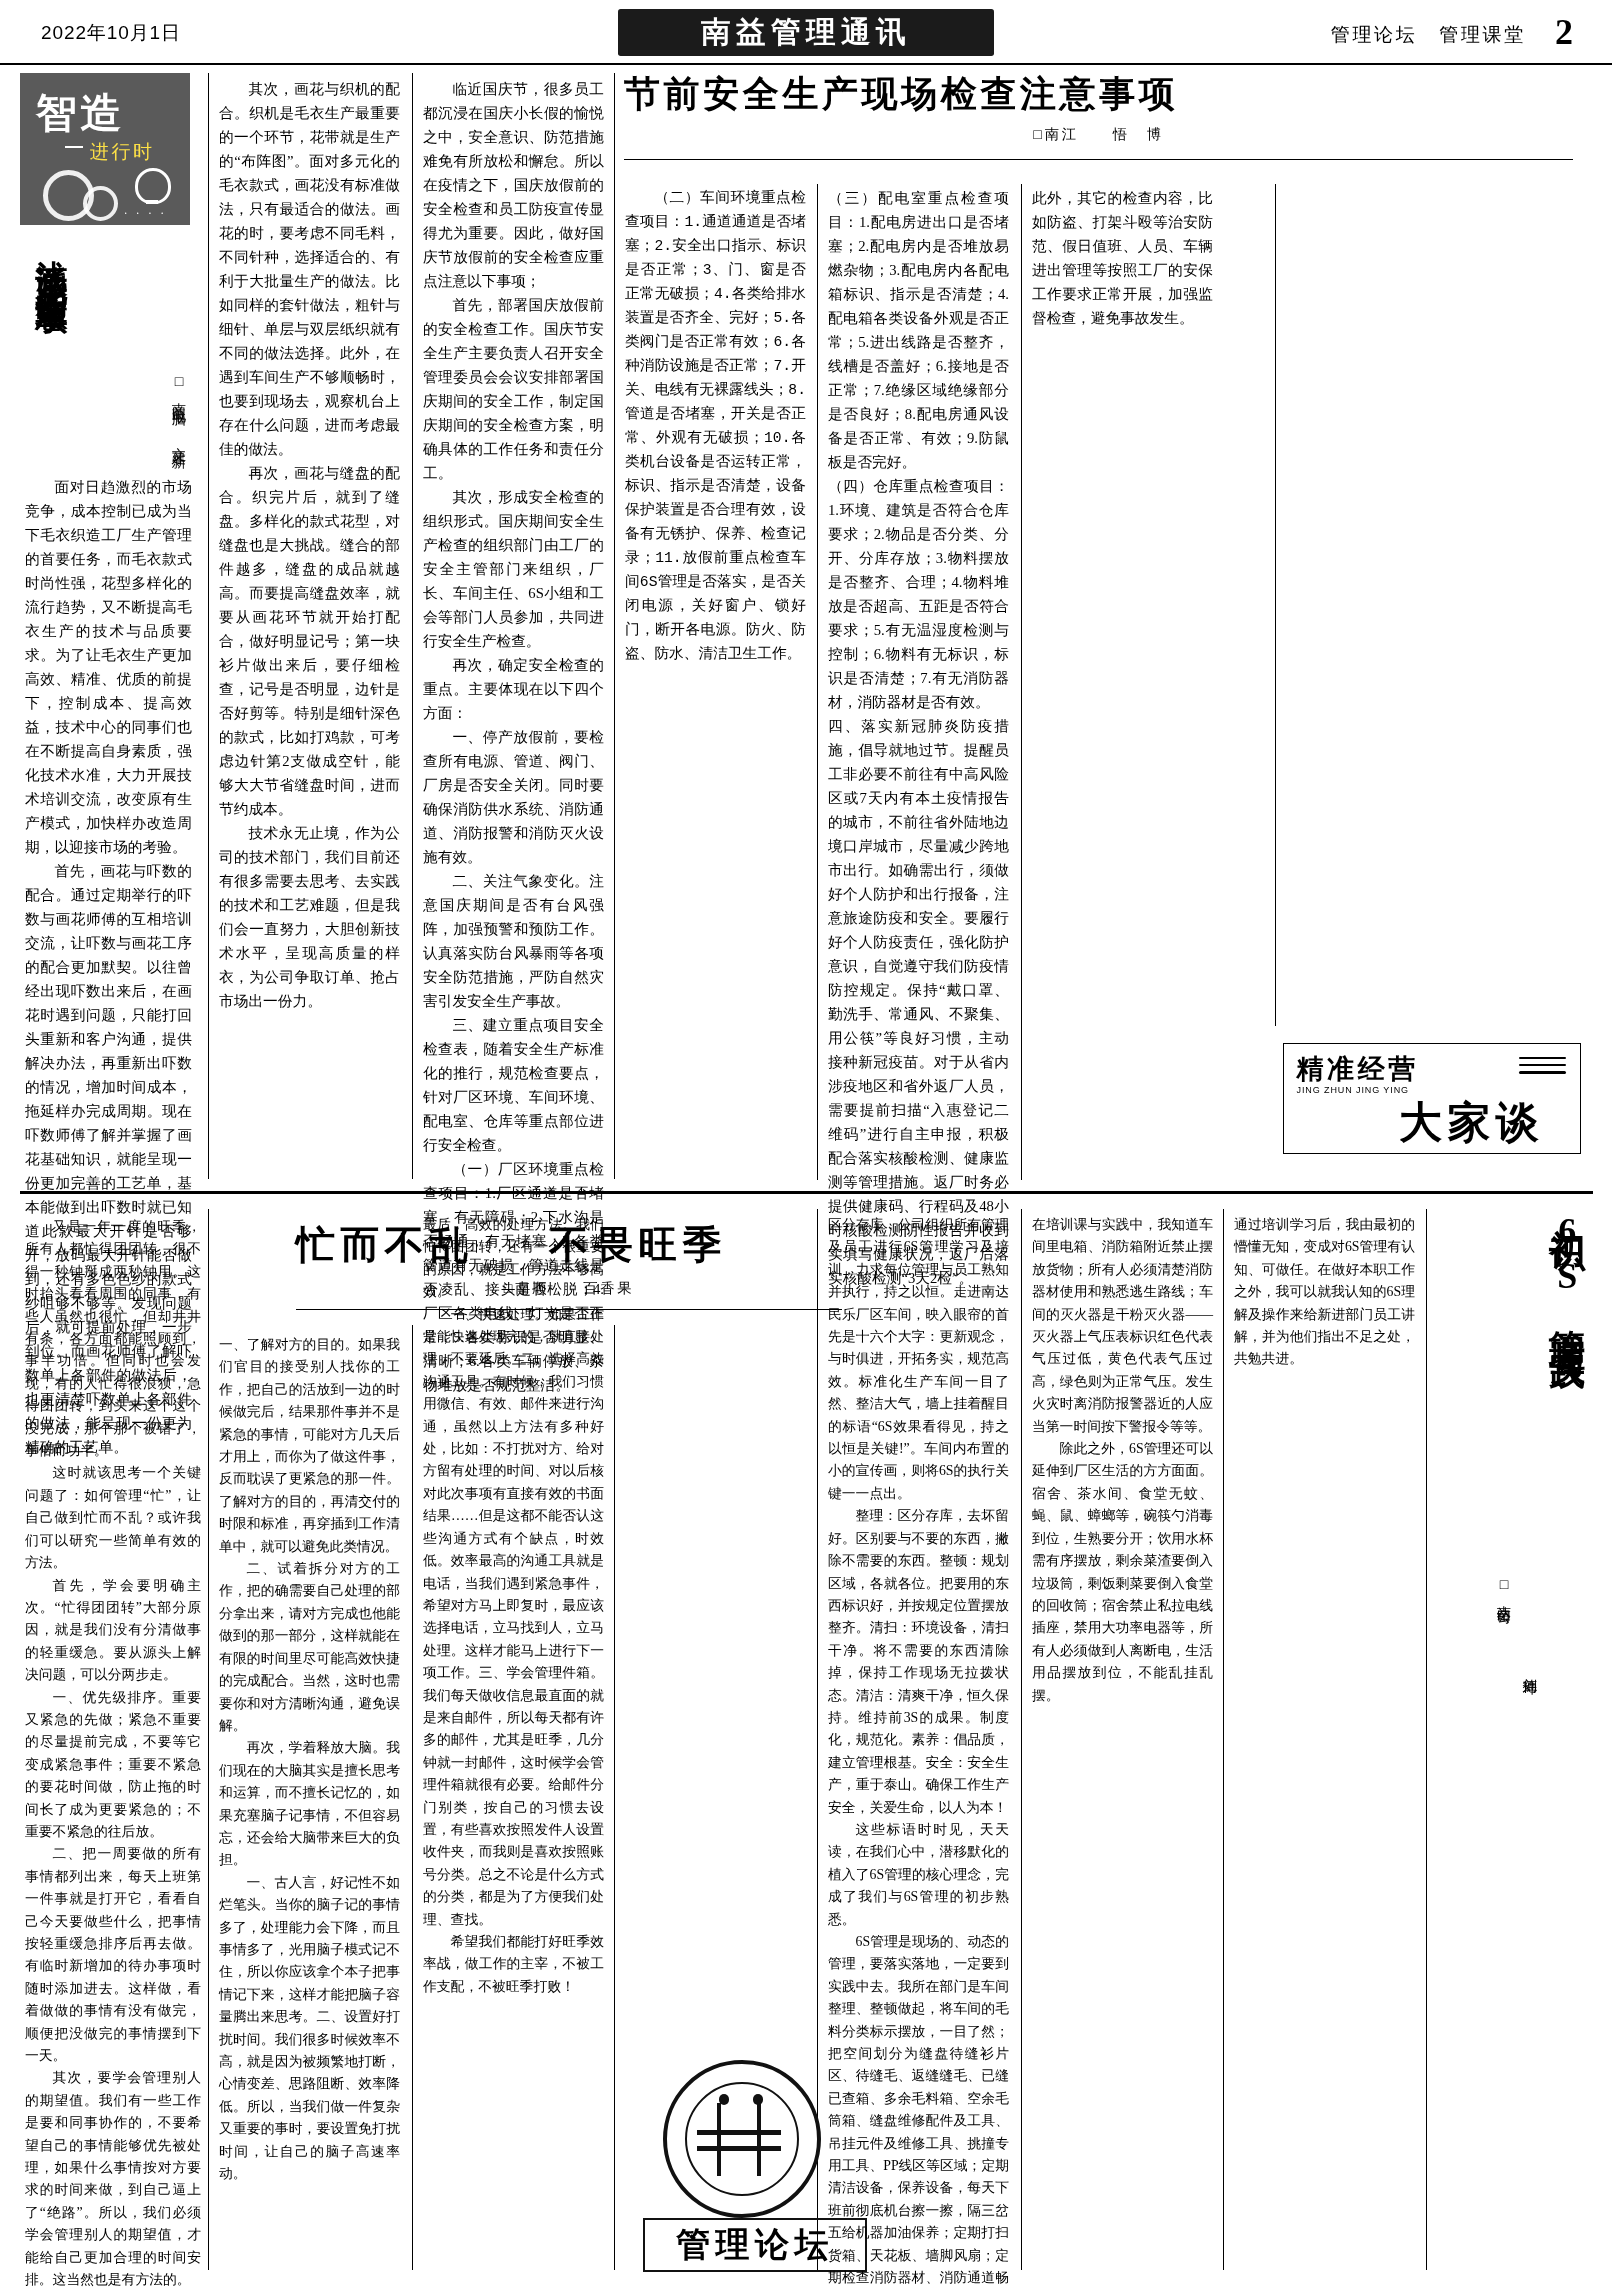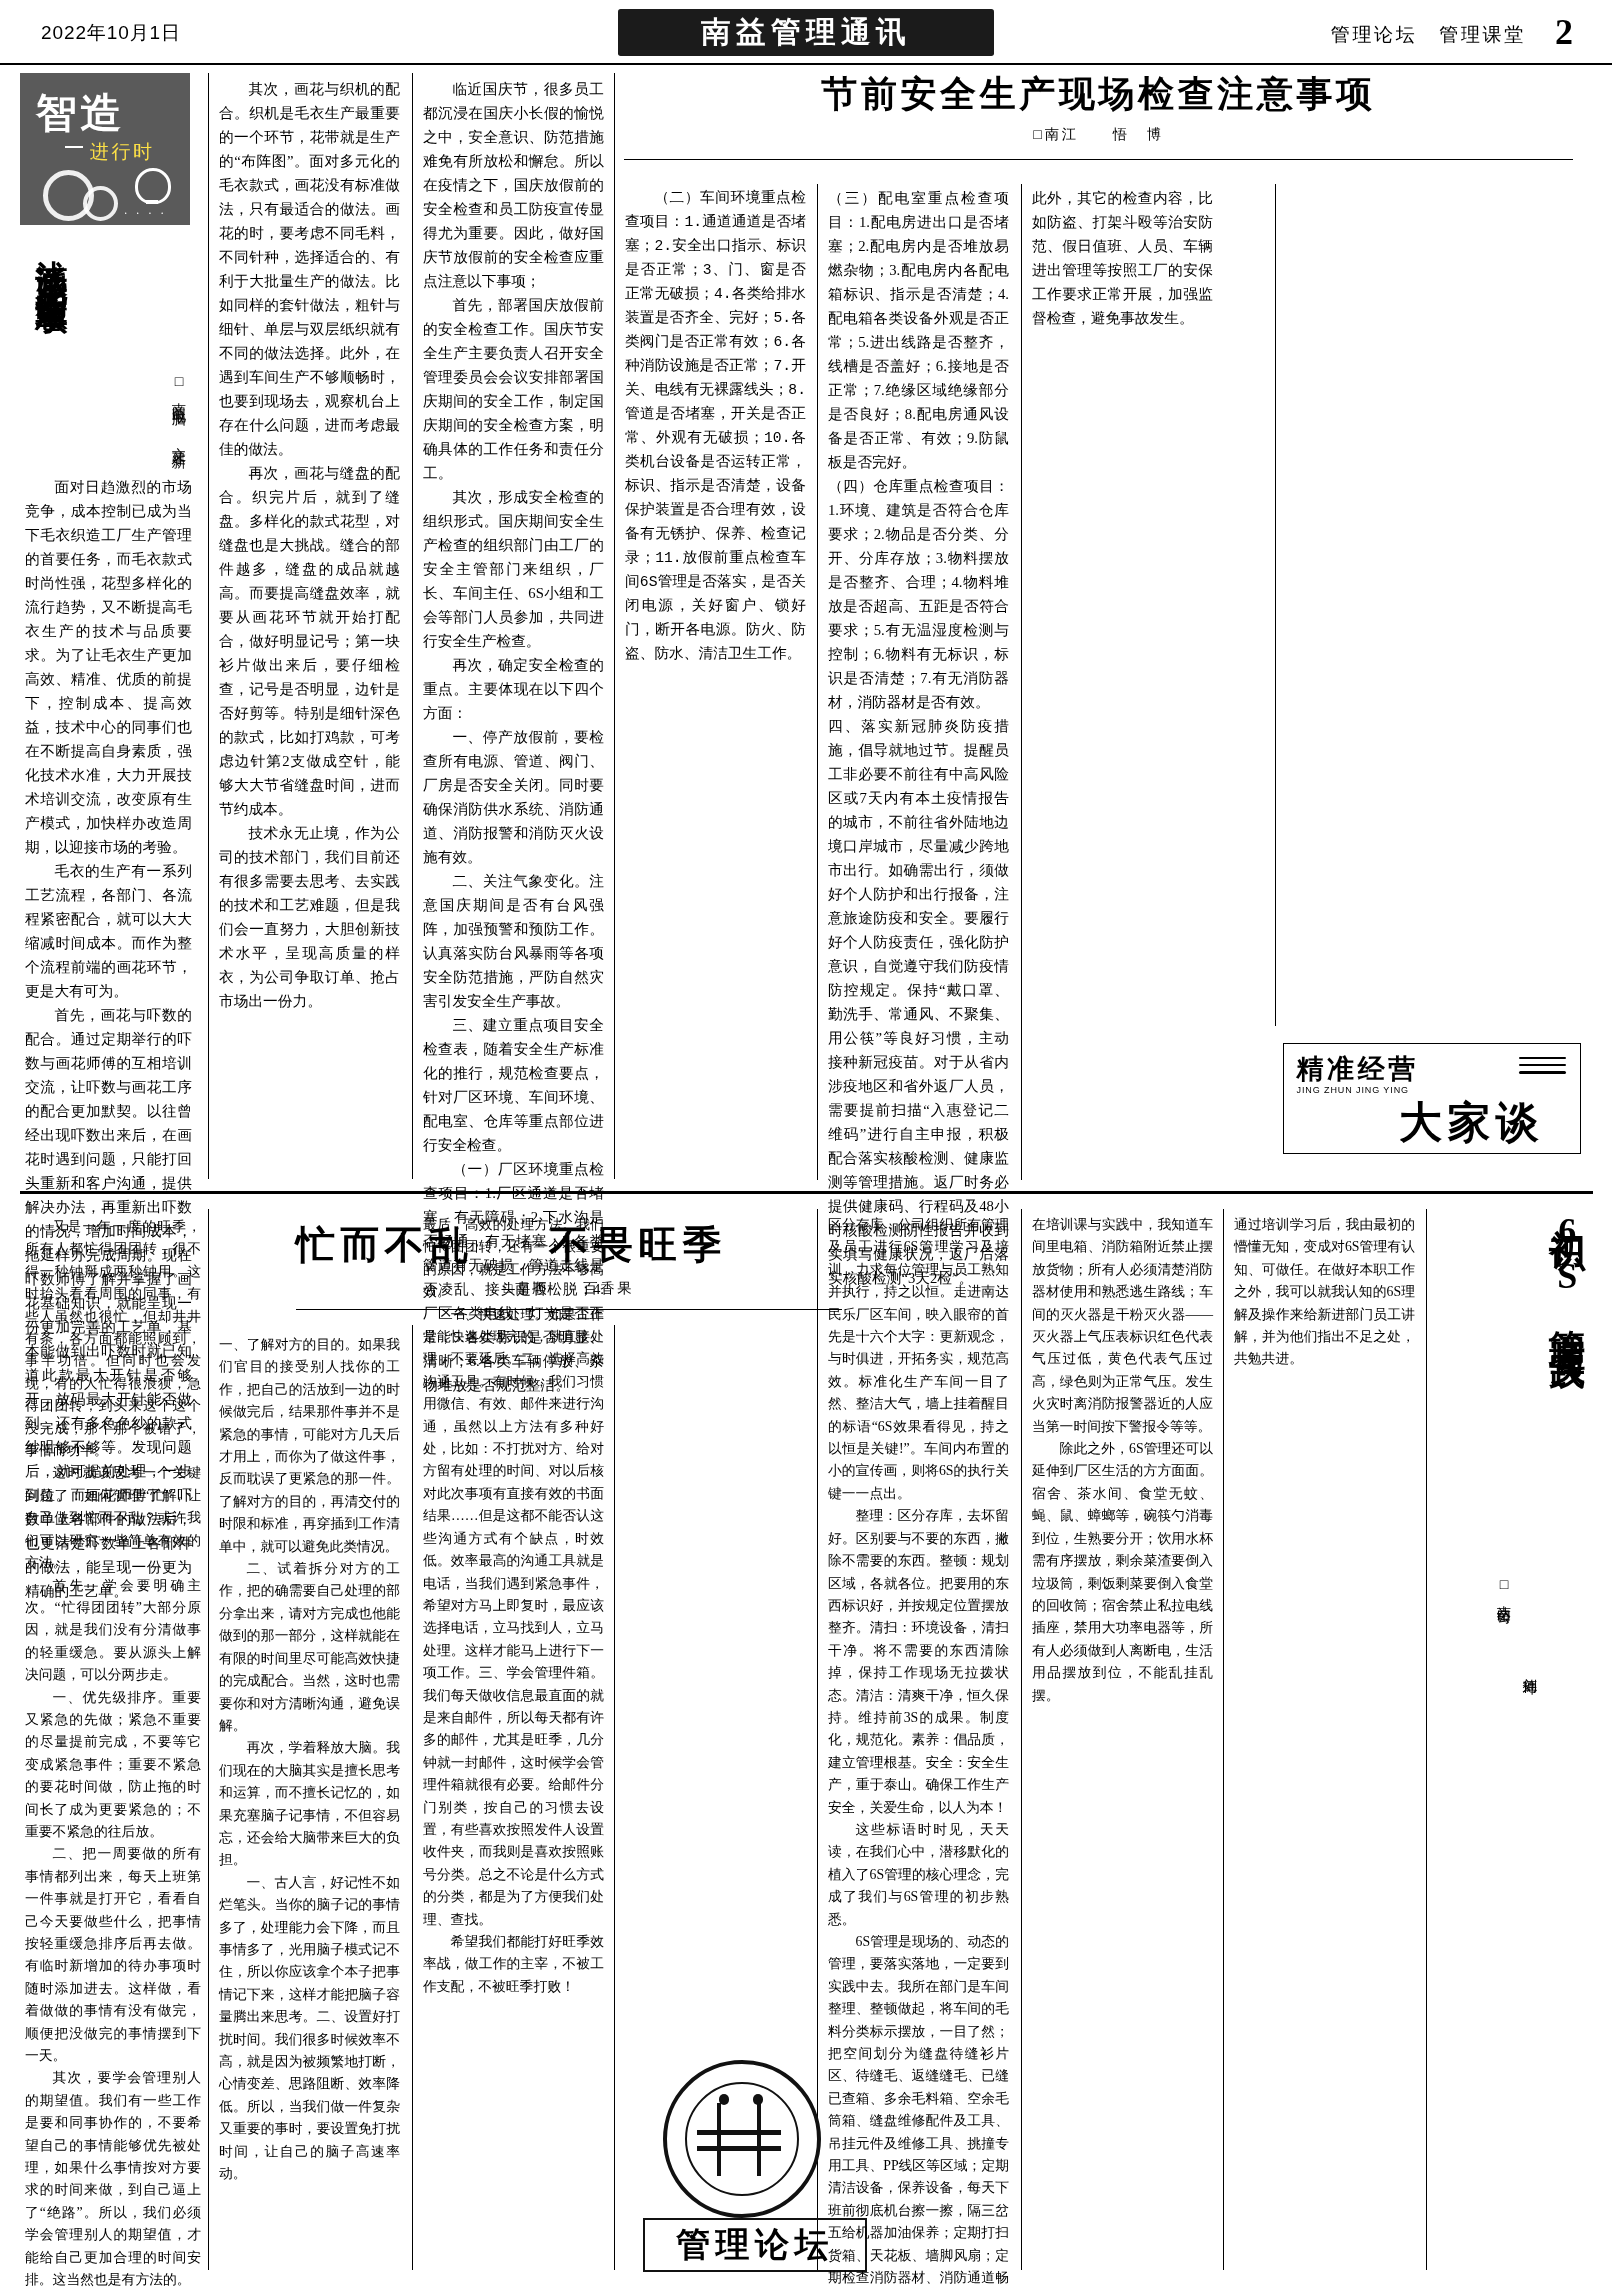--- a/index.html
+++ b/index.html
@@ -36,21 +36,21 @@
   .zz-gear{position:absolute;left:23px;top:97px;width:41px;height:41px;border:5.4px solid #fff;border-radius:50%;opacity:.9;}
   .zz-gear2{position:absolute;left:63px;top:113px;width:27px;height:27px;border:4.5px solid #fff;border-radius:50%;opacity:.9;}
   .zz-bulb{position:absolute;left:115px;top:95px;width:30px;height:30px;border:3.6px solid #fff;border-radius:50% 50% 45% 45%;}
   .zz-bulb:after{content:"";position:absolute;left:8px;top:29px;width:12.5px;height:3.6px;background:#fff;}
   .zz-dots{position:absolute;left:104px;top:134px;color:#fff;font-size:11.6px;letter-spacing:2.7px;}
 
   
   .v-title{position:absolute;writing-mode:vertical-rl;text-orientation:upright;font-weight:bold;letter-spacing:4.5px;}
 
   
-  .headline-1{position:absolute;left:624px;top:70px;width:949px;text-align:center;font-size:36px;font-weight:bold;letter-spacing:3.6px;}
+  .headline-1{position:absolute;left:624px;top:70px;width:949px;font-size:36px;font-weight:bold;letter-spacing:3.6px;}
   .byline{position:absolute;text-align:center;font-size:14.3px;letter-spacing:2.7px;font-family:"Liberation Sans","DejaVu Sans",sans-serif;}
 
   
   .jz-box{position:absolute;left:1283px;top:1043px;width:296px;height:109px;border:1.8px solid #000;background:#fff;}
   .jz-top{position:absolute;left:12.5px;top:7.2px;font-size:27px;font-weight:bold;letter-spacing:3.6px;}
   .jz-pin{position:absolute;left:12.5px;top:41px;font-size:9px;letter-spacing:0.9px;font-family:"Liberation Sans","DejaVu Sans",sans-serif;}
   .jz-big{position:absolute;left:115px;top:50px;font-size:43px;font-weight:bold;letter-spacing:5.4px;}
   .jz-wave{position:absolute;right:14.3px;top:12.5px;width:47px;height:23px;}
   .jz-wave i{display:block;height:2.7px;background:#000;margin-bottom:4.5px;border-radius:2.7px;}
 
@@ -112,21 +112,20 @@
     <div class="zz-gear2"></div>
     <div class="zz-bulb"></div>
     <div class="zz-dots">· · · ·</div>
   </div>
 
   <div class="v-title" style="left:30px;top:235px;height:502px;font-size:32px;">浅谈画花工序的注意事项</div>
   <div class="byline" style="left:27px;top:315px;width:161px;writing-mode:vertical-rl;text-orientation:upright;height:188px;">□南益电脑　　文建新</div>
 
   <div class="col" style="left:25px;top:475px;width:167px;height:703px;">
     <p>面对日趋激烈的市场竞争，成本控制已成为当下毛衣织造工厂生产管理的首要任务，而毛衣款式时尚性强，花型多样化的流行趋势，又不断提高毛衣生产的技术与品质要求。为了让毛衣生产更加高效、精准、优质的前提下，控制成本、提高效益，技术中心的同事们也在不断提高自身素质，强化技术水准，大力开展技术培训交流，改变原有生产模式，加快样办改造周期，以迎接市场的考验。</p>
-    <p>毛衣的生产有一系列工艺流程，各部门、各流程紧密配合，就可以大大缩减时间成本。而作为整个流程前端的画花环节，更是大有可为。</p>
     <p>首先，画花与吓数的配合。通过定期举行的吓数与画花师傅的互相培训交流，让吓数与画花工序的配合更加默契。以往曾经出现吓数出来后，在画花时遇到问题，只能打回头重新和客户沟通，提供解决办法，再重新出吓数的情况，增加时间成本，拖延样办完成周期。现在吓数师傅了解并掌握了画花基础知识，就能呈现一份更加完善的工艺单，基本能做到出吓数时就已知道此款最大开针是否够开，放码最大开针能否做到，还有多色色纱的款式纱咀够不够等。发现问题后，就可提前处理，一步到位。而画花师傅了解吓数单上各部件的做法后，也更清楚吓数单上各部件的做法，能呈现一份更为精确的工艺单。</p>
   </div>
 
   <div class="col" style="left:219px;top:77px;width:181px;height:1097px;">
     <p>其次，画花与织机的配合。织机是毛衣生产最重要的一个环节，花带就是生产的“布阵图”。面对多元化的毛衣款式，画花没有标准做法，只有最适合的做法。画花的时，要考虑不同毛料，不同针种，选择适合的、有利于大批量生产的做法。比如同样的套针做法，粗针与细针、单层与双层纸织就有不同的做法选择。此外，在遇到车间生产不够顺畅时，也要到现场去，观察机台上存在什么问题，进而考虑最佳的做法。</p>
     <p>再次，画花与缝盘的配合。织完片后，就到了缝盘。多样化的款式花型，对缝盘也是大挑战。缝合的部件越多，缝盘的成品就越高。而要提高缝盘效率，就要从画花环节就开始打配合，做好明显记号；第一块衫片做出来后，要仔细检查，记号是否明显，边针是否好剪等。特别是细针深色的款式，比如打鸡款，可考虑边针第2支做成空针，能够大大节省缝盘时间，进而节约成本。</p>
     <p>技术永无止境，作为公司的技术部门，我们目前还有很多需要去思考、去实践的技术和工艺难题，但是我们会一直努力，大胆创新技术水平，呈现高质量的样衣，为公司争取订单、抢占市场出一份力。</p>
   </div>
 
   <div class="col" style="left:423px;top:77px;width:181px;height:1097px;">

